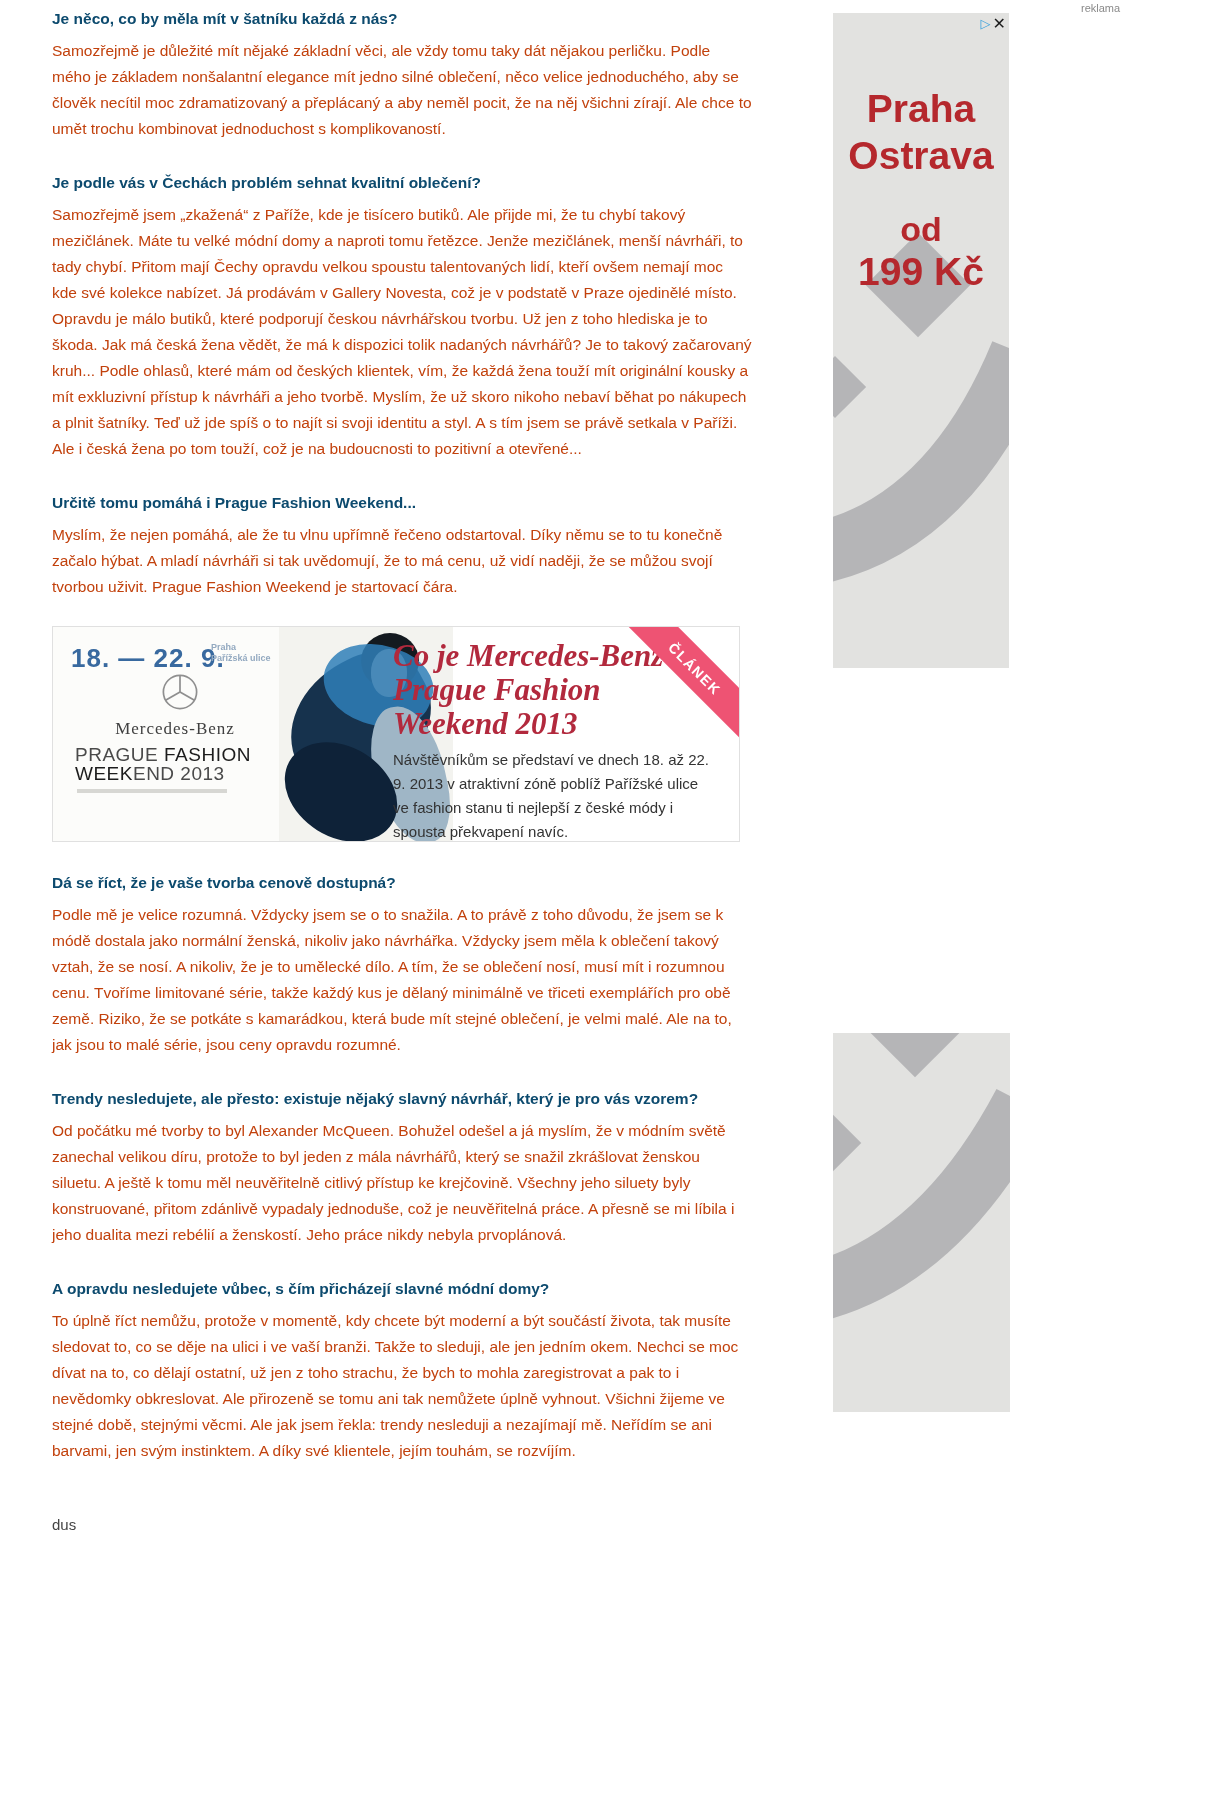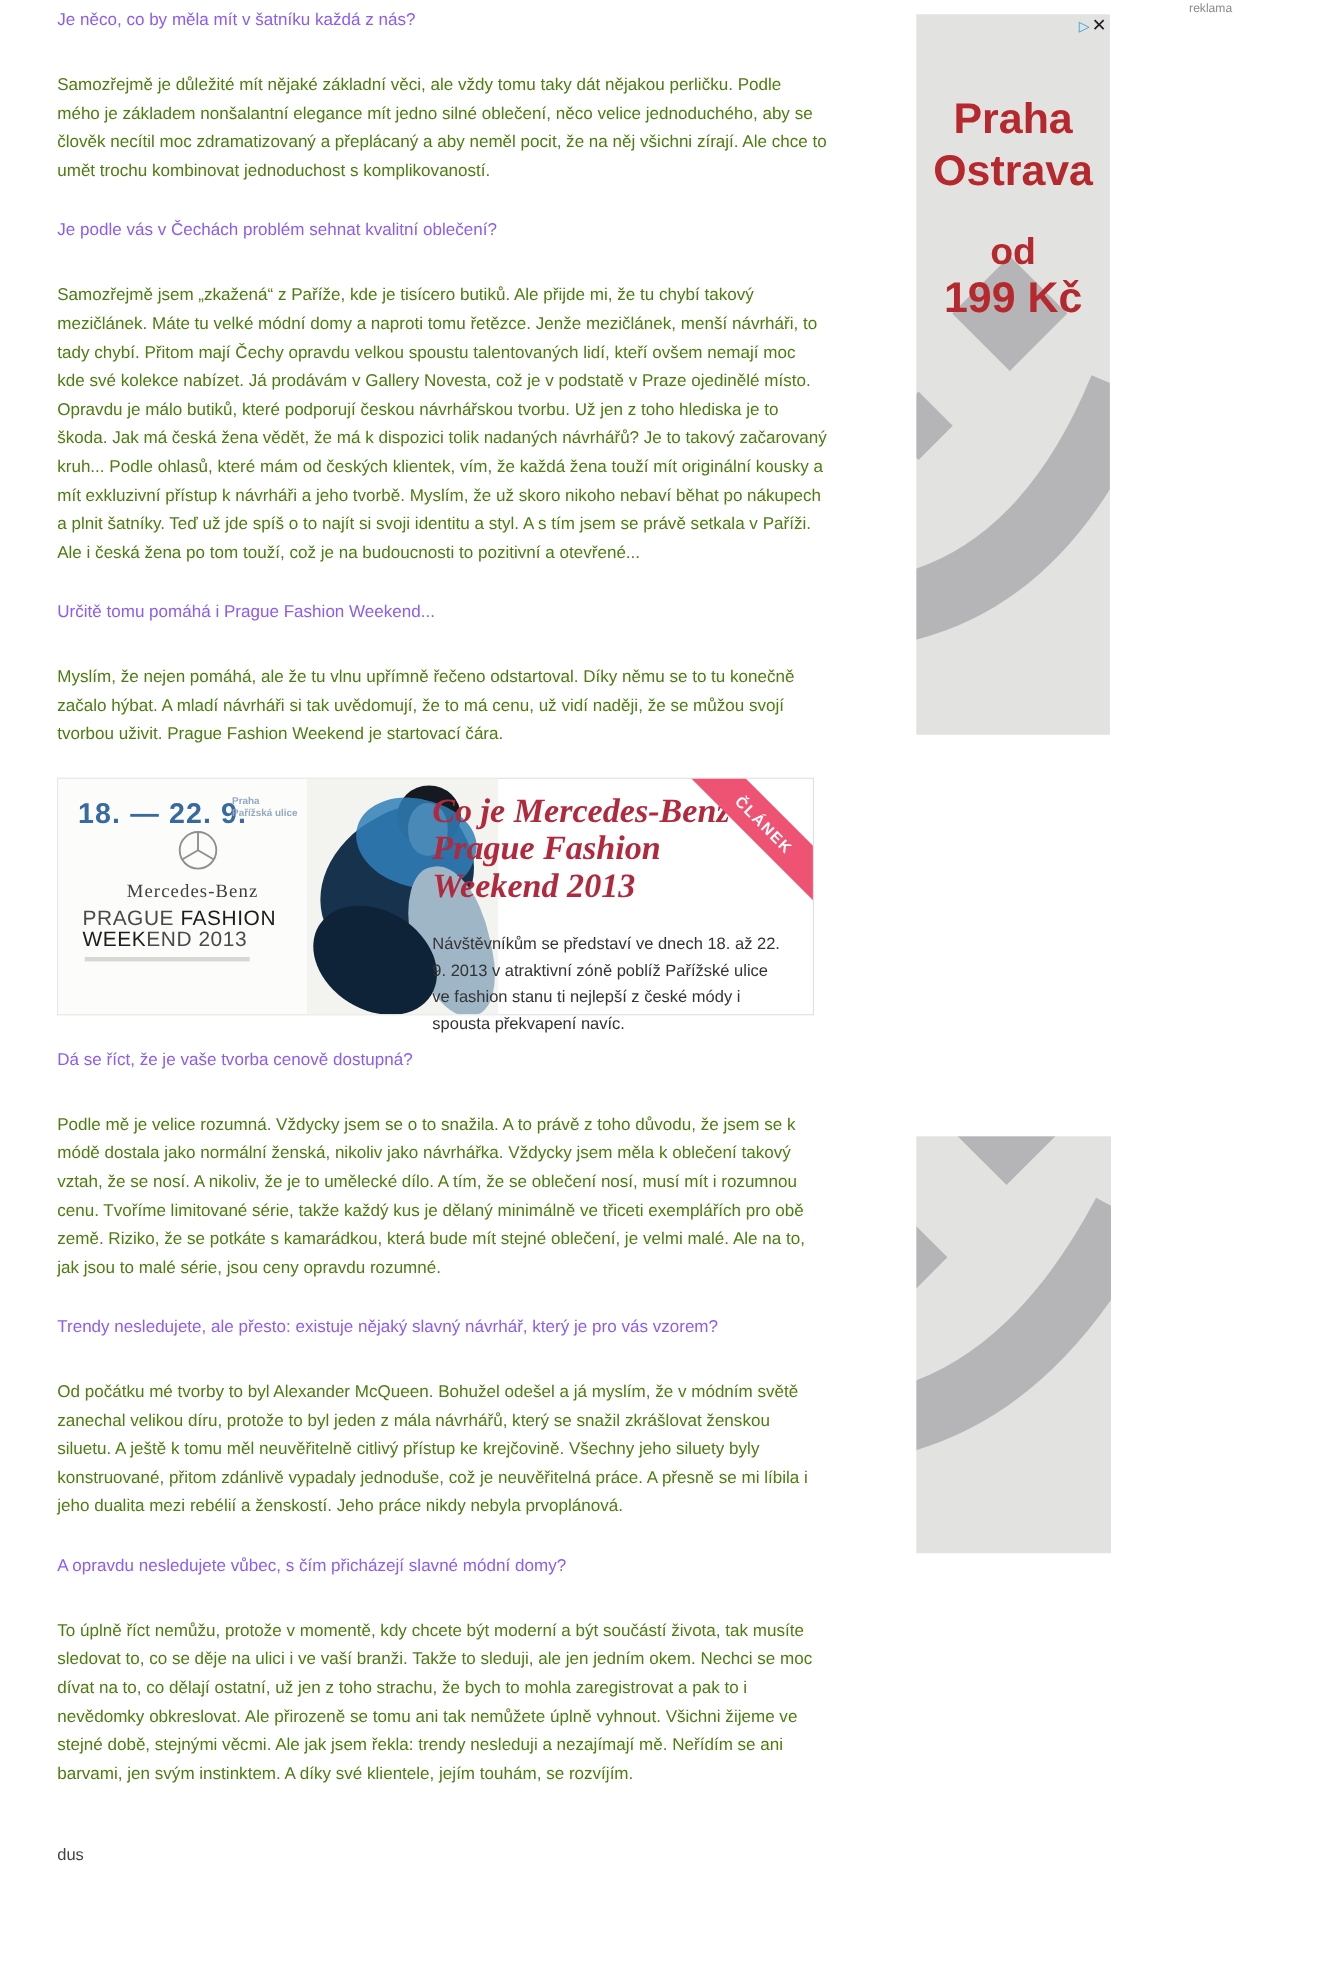--- a/index.html
+++ b/index.html
@@ -2,23 +2,23 @@
 <html><head>
 <meta charset="utf-8">
 <style>
   html,body{margin:0;padding:0;}
   body{
     width:1207px;height:1800px;position:relative;background:#ffffff;
     font-family:"Liberation Sans","DejaVu Sans",sans-serif;overflow:hidden;
   }
   
   .article{position:absolute;left:52px;top:8px;width:700px;}
-  .q{font-size:15.5px;font-weight:normal;color:#8b5cf6;line-height:22px;margin:30px 0 0;}
+  .q{font-size:15.5px;font-weight:bold;color:#0c4a6e;line-height:22px;margin:30px 0 0;}
   .q:first-child{margin-top:0;}
-  .a{font-size:15.5px;color:#4d7c0f;line-height:26px;margin:35px 0 0;}
+  .a{font-size:15.5px;color:#c2410c;line-height:26px;margin:8px 0 0;}
   .signature{font-size:15px;color:#444;margin:52px 0 0;}
   
   .promo{
     position:relative;margin:26px 0 0;width:688px;height:216px;
     border:1px solid #e0e0e0;background:#ffffff;box-sizing:border-box;cursor:pointer;
   }
   .promo-left{position:absolute;left:0;top:0;width:400px;height:214px;background:#fcfcfa;overflow:hidden;}
   .promo-dates{position:absolute;left:18px;top:16px;font-size:26px;font-weight:bold;color:#38699f;letter-spacing:1px;}
   .promo-venue{position:absolute;left:158px;top:15px;font-size:9px;line-height:11px;color:#93a9c0;font-weight:bold;}
   .promo-star{position:absolute;left:108px;top:46px;}
@@ -35,21 +35,21 @@
     border-radius:55% 45% 50% 50%;transform:rotate(18deg);opacity:.85;}
   .ph-fab3{position:absolute;left:2px;top:120px;width:120px;height:90px;background:#0e2238;
     border-radius:50%;transform:rotate(32deg);}
   .ph-hair{position:absolute;left:82px;top:6px;width:58px;height:56px;background:#141a20;border-radius:50%;}
   .ph-face{position:absolute;left:92px;top:22px;width:36px;height:48px;background:#d8c4b4;border-radius:48%;}
   .ph-body{position:absolute;left:96px;top:78px;width:70px;height:140px;background:#9fb6c6;
     border-radius:45% 55% 40% 60%;transform:rotate(-12deg);}
   .promo-right{position:absolute;left:340px;top:12px;width:320px;}
   .promo-title{font-family:"Liberation Serif","DejaVu Serif",serif;font-style:italic;font-weight:600;
     font-size:31px;line-height:34px;color:#b2293d;}
-  .promo-desc{margin-top:25px;font-size:15px;line-height:24px;color:#333;}
+  .promo-desc{margin-top:7px;font-size:15px;line-height:24px;color:#333;}
   .ribbon{position:absolute;top:0;right:0;width:112px;height:112px;overflow:hidden;pointer-events:none;}
   .ribbon-band{position:absolute;top:24px;right:-44px;width:176px;height:35px;background:#ee5373;
     transform:rotate(45deg);display:flex;align-items:center;justify-content:center;}
   .ribbon-band span{color:#fff;font-weight:bold;font-size:14px;letter-spacing:1.5px;}
   
   .ad-label{position:absolute;left:1043px;top:2px;font-size:11px;color:#8a8a8a;padding-left:38px;}
   .ad1{position:absolute;left:833px;top:13px;width:176px;height:655px;background:#e2e2e0;overflow:hidden;cursor:pointer;}
   .ad2{position:absolute;left:833px;top:1033px;width:177px;height:379px;background:#e2e2e0;overflow:hidden;cursor:pointer;}
   .ad-shapes{position:absolute;left:0;top:0;}
   .ad-ctrls{position:absolute;top:3px;right:3px;display:flex;align-items:center;gap:2px;z-index:3;}

